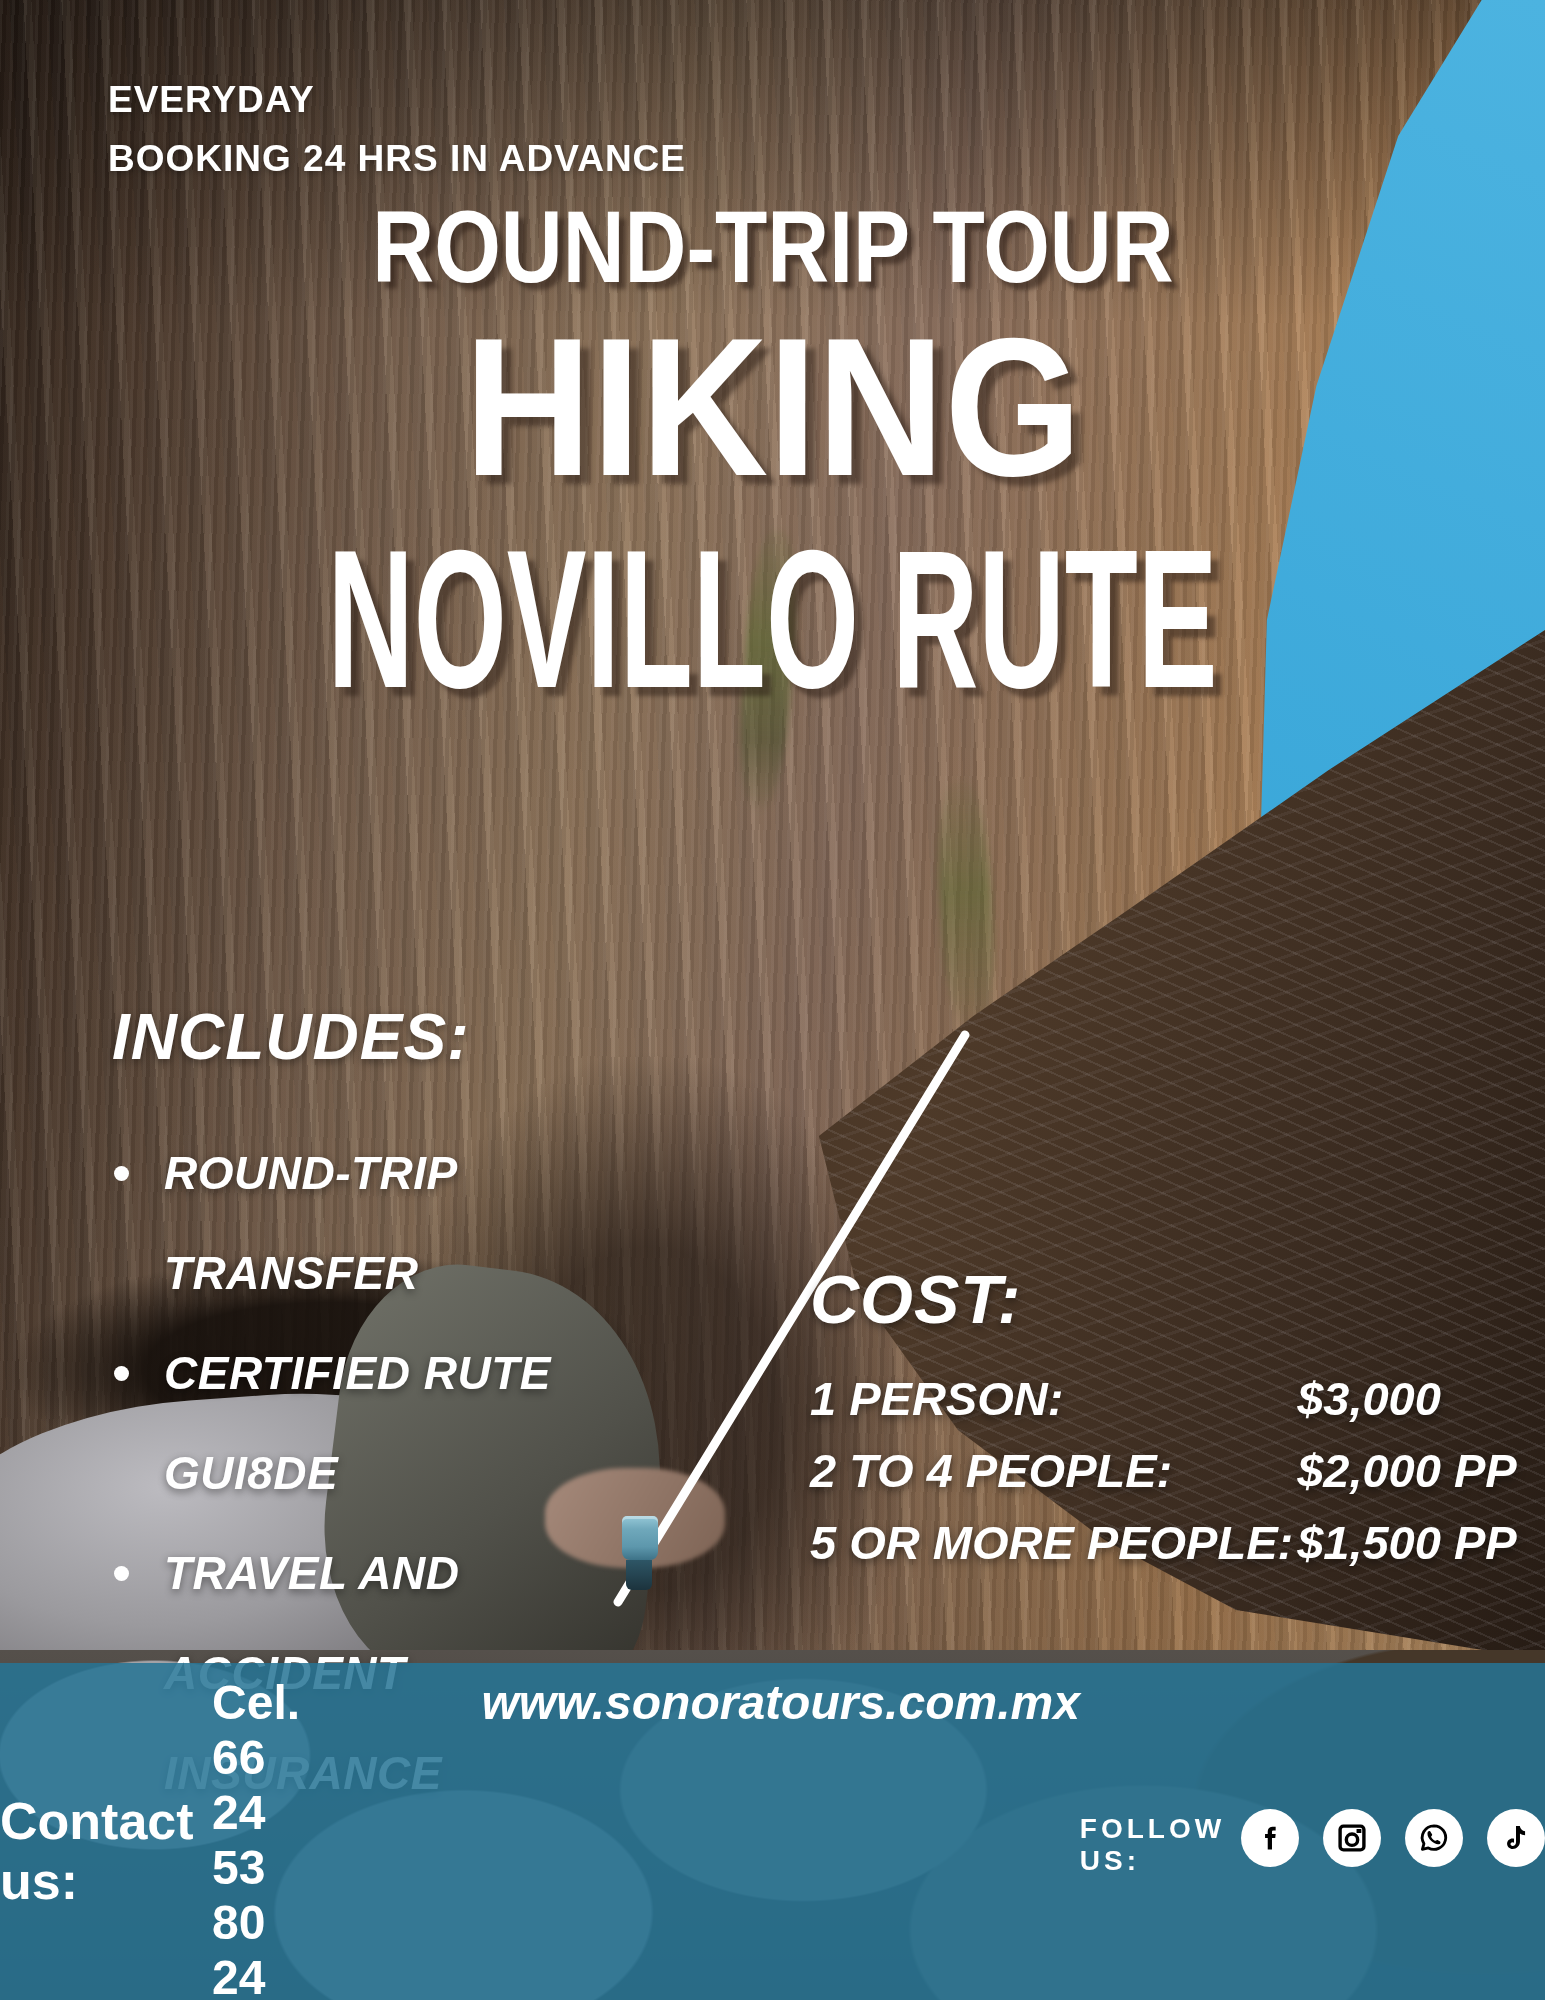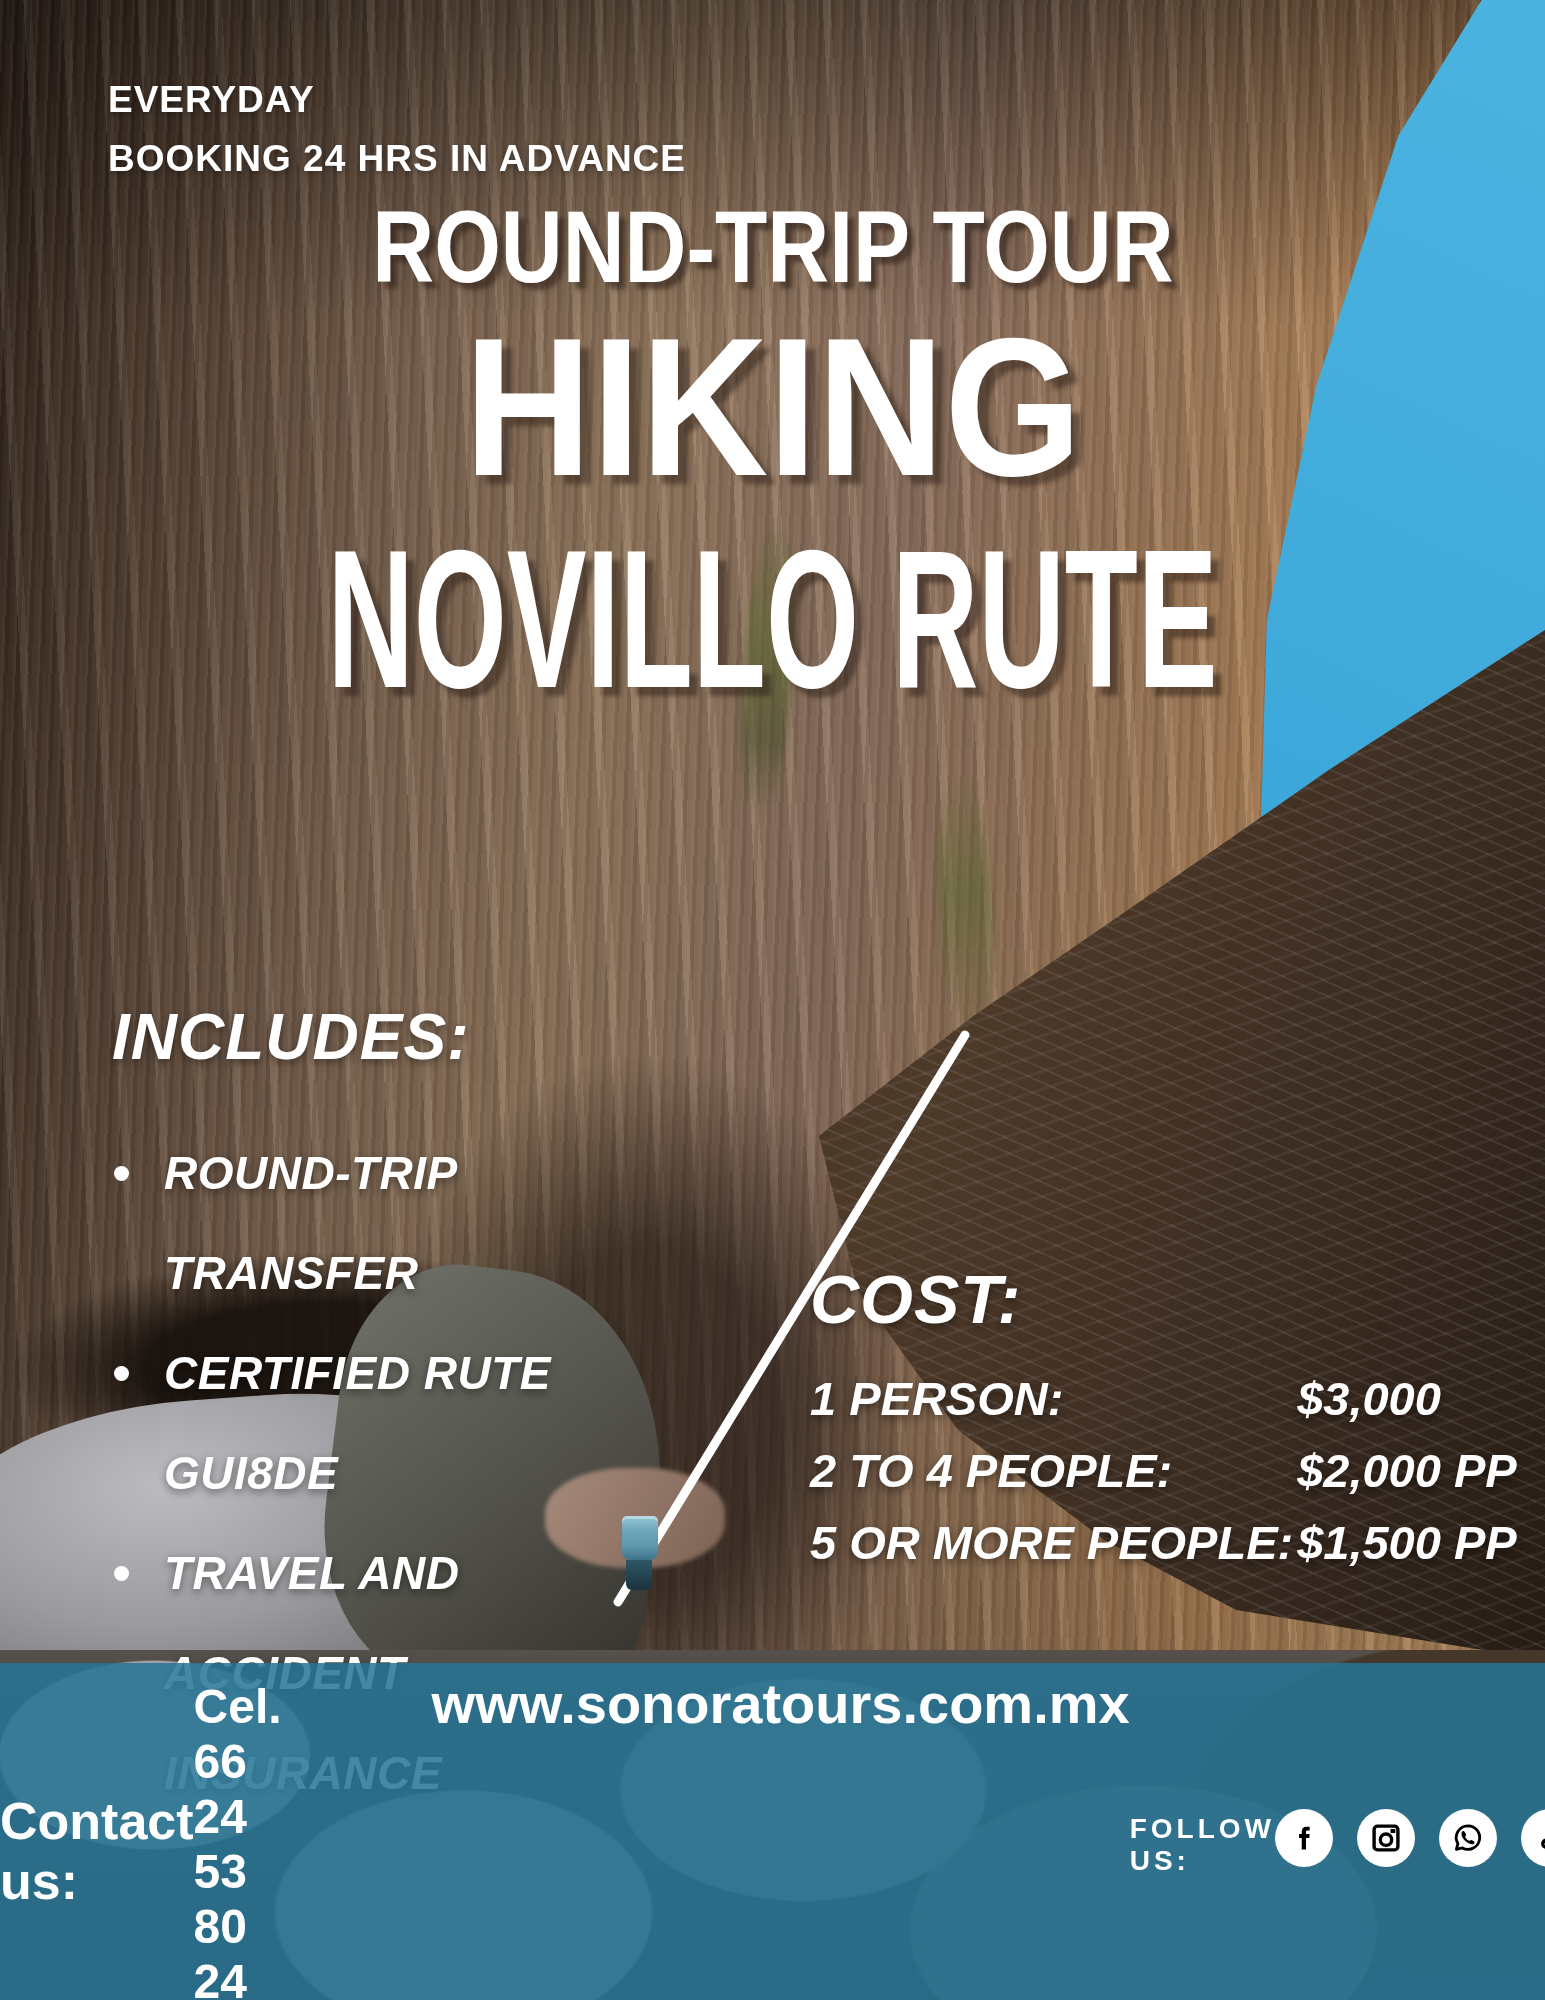--- a/index.html
+++ b/index.html
@@ -106,21 +106,21 @@
   .cost-rows{margin-top:24px;display:grid;grid-template-columns:minmax(368px,auto) auto;
     grid-auto-rows:72px;align-items:center;column-gap:4px;}
   .cost-rows span{font-size:47px;font-weight:bold;font-style:italic;white-space:nowrap;
     text-shadow:0 3px 8px rgba(0,0,0,0.5);}
   
   .band{position:absolute;left:0;top:1663px;width:1545px;height:337px;z-index:3;
     background:rgba(39,116,149,0.86);display:flex;align-items:center;}
   .band .contact-heading{margin-top:38px;font-size:52px;font-weight:bold;}
   .band .contact-row{margin-top:16px;display:flex;align-items:baseline;gap:150px;}
   .band .phone{font-size:48px;font-weight:bold;}
-  .band .website{font-size:56px;font-weight:bold;}
+  .band .website{font-size:48px;font-weight:bold;font-style:italic;}
   .band .follow{margin-top:26px;font-size:28px;font-weight:bold;letter-spacing:4px;}
   .socials{margin-top:12px;display:flex;gap:24px;}
   .social-circle{width:58px;height:58px;border-radius:50%;background:#fff;
     display:flex;align-items:center;justify-content:center;cursor:pointer;}
   .social-circle svg{display:block;}
 </style>
 </head>
 <body>
 
 <div class="poster">

